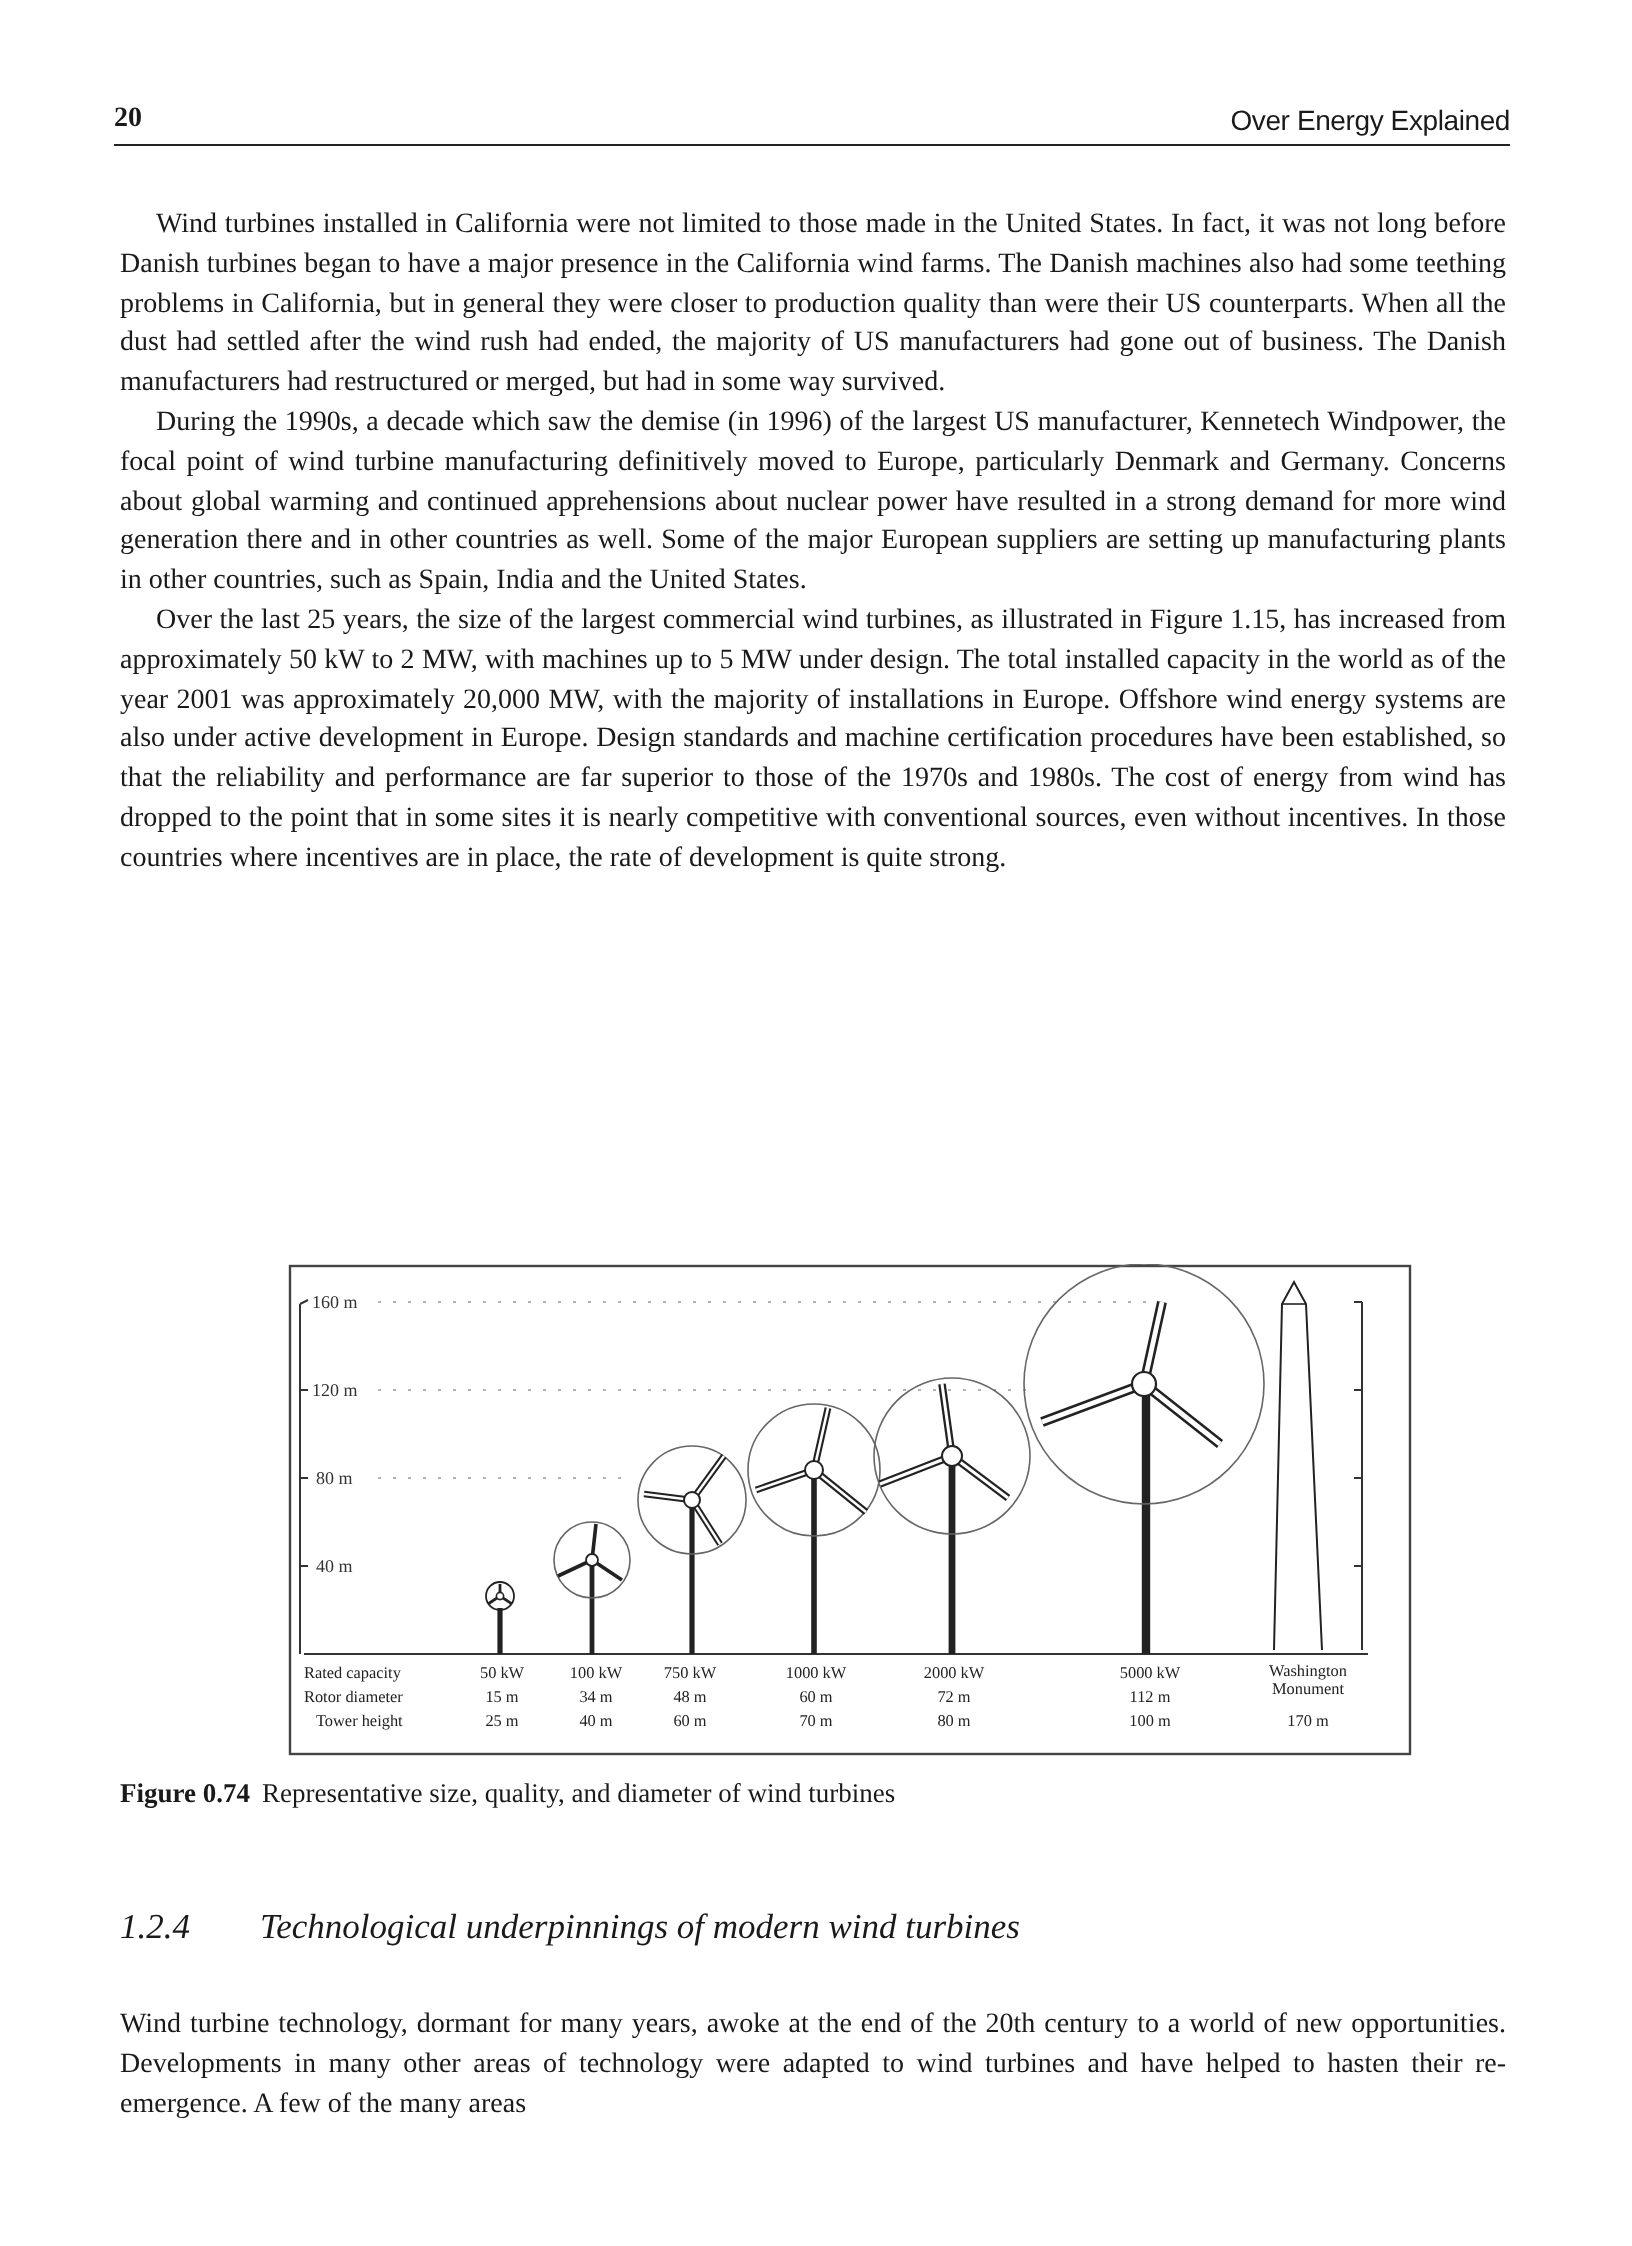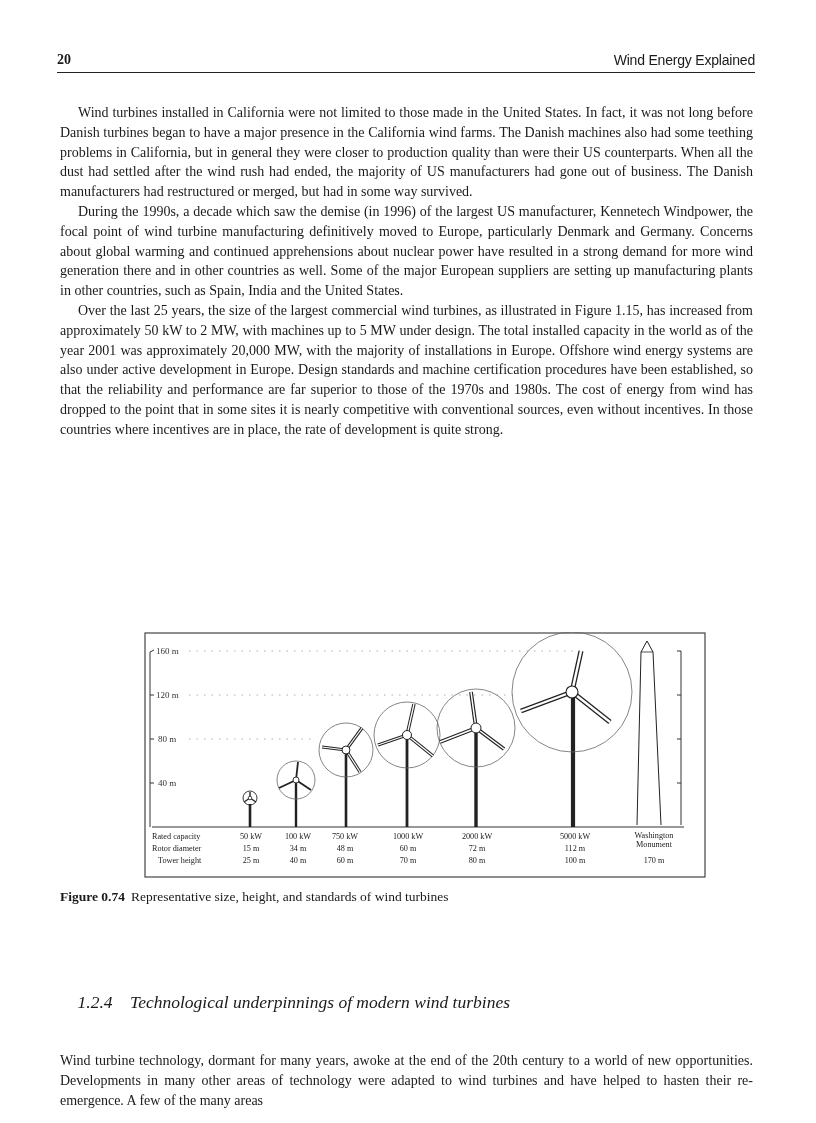--- a/index.html
+++ b/index.html
@@ -11,31 +11,31 @@
     .running-head { position: absolute; right: 0; top: 0; font-size: 14px;
                     font-family: "Liberation Sans", "DejaVu Sans", sans-serif; letter-spacing: -0.2px; }
     .body-text { position: absolute; left: 60px; width: 693px; font-size: 14px; line-height: 19.8px;
                  text-align: justify; }
     .body-text p { margin: 0; text-indent: 18px; }
     .p1 { top: 103px; }
     .figure { position: absolute; left: 144px; top: 632px; width: 468px; height: 246px; }
     .figure svg { display: block; }
     .caption { position: absolute; left: 60px; top: 889px; font-size: 13.5px; }
     .caption b { font-weight: bold; margin-right: 6px; }
-    .section-heading { position: absolute; left: 60px; top: 992px; font-size: 17.5px; font-style: italic; text-align: center; }
+    .section-heading { position: absolute; left: 60px; top: 953px; font-size: 17.5px; font-style: italic; }
     .section-heading .num { display: inline-block; width: 70px; }
     .p-last { top: 1003px; }
-    .p-last p { text-indent: 0; margin-top: 48px; }
+    .p-last p { text-indent: 0; }
   </style>
 </head>
 <body>
 
 <div class="header">
   <span class="page-num">20</span>
-  <span class="running-head">Wind Energy Explained</span>
+  <span class="running-head">Over Energy Explained</span>
 </div>
 
 <div class="body-text p1">
   <p>Wind turbines installed in California were not limited to those made in the United States. In fact, it was not long before Danish turbines began to have a major presence in the California wind farms. The Danish machines also had some teething problems in California, but in general they were closer to production quality than were their US counterparts. When all the dust had settled after the wind rush had ended, the majority of US manufacturers had gone out of business. The Danish manufacturers had restructured or merged, but had in some way survived.</p>
   <p>During the 1990s, a decade which saw the demise (in 1996) of the largest US manufacturer, Kennetech Windpower, the focal point of wind turbine manufacturing definitively moved to Europe, particularly Denmark and Germany. Concerns about global warming and continued apprehensions about nuclear power have resulted in a strong demand for more wind generation there and in other countries as well. Some of the major European suppliers are setting up manufacturing plants in other countries, such as Spain, India and the United States.</p>
   <p>Over the last 25 years, the size of the largest commercial wind turbines, as illustrated in Figure 1.15, has increased from approximately 50 kW to 2 MW, with machines up to 5 MW under design. The total installed capacity in the world as of the year 2001 was approximately 20,000 MW, with the majority of installations in Europe. Offshore wind energy systems are also under active development in Europe. Design standards and machine certification procedures have been established, so that the reliability and performance are far superior to those of the 1970s and 1980s. The cost of energy from wind has dropped to the point that in some sites it is nearly competitive with conventional sources, even without incentives. In those countries where incentives are in place, the rate of development is quite strong.</p>
 </div>
 
 <div class="figure">
   <svg width="562" height="246" viewBox="0 0 562 246" xmlns="http://www.w3.org/2000/svg" font-family="Liberation Serif, DejaVu Serif, serif">
@@ -175,21 +175,21 @@
 
         <text x="510" y="206">Washington</text>
         <text x="510" y="215">Monument</text>
         <text x="510" y="231">170 m</text>
       </g>
     </g>
   </svg>
 </div>
 
 <div class="caption">
-  <b>Figure 0.74</b><span>Representative size, height, and standards of wind turbines</span>
+  <b>Figure 0.74</b><span>Representative size, quality, and diameter of wind turbines</span>
 </div>
 
 <div class="section-heading">
   <span class="num">1.2.4</span><span>Technological underpinnings of modern wind turbines</span>
 </div>
 
 <div class="body-text p-last">
   <p>Wind turbine technology, dormant for many years, awoke at the end of the 20th century to a world of new opportunities. Developments in many other areas of technology were adapted to wind turbines and have helped to hasten their re-emergence. A few of the many areas</p>
 </div>
 

